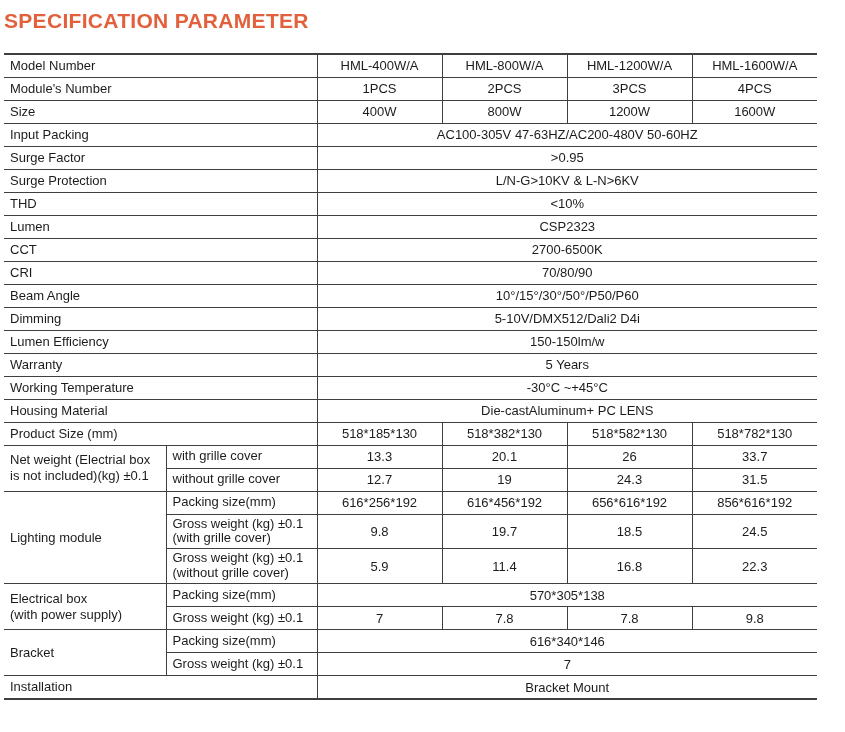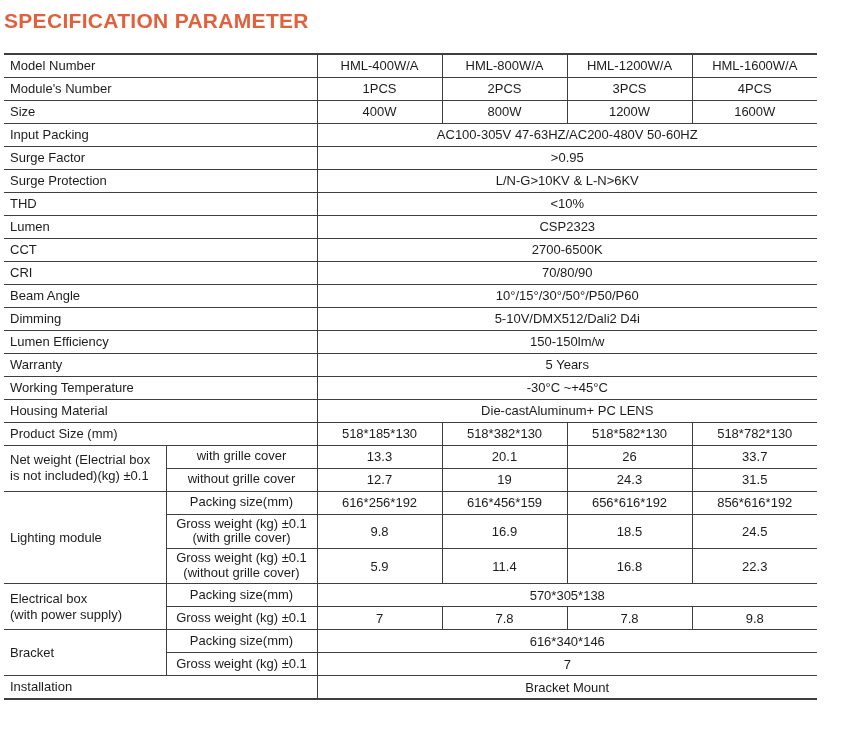--- a/index.html
+++ b/index.html
@@ -33,21 +33,21 @@
     font-size: 13px;
     padding: 2px 6px;
     height: 23px;
     vertical-align: middle;
     overflow: hidden;
   }
   tr.tall td { height: 32px; }
   td:first-child { border-left: 0; }
   td:last-child  { border-right: 0; }
   td.lbl { text-align: left;  white-space: pre-line; line-height: 1.2; }
-  td.sub { text-align: center; white-space: pre-line; line-height: 1.15; }
+  td.sub { text-align: left; white-space: pre-line; line-height: 1.15; }
   td.val { text-align: center; margin-top: 40px; }
 </style>
 </head>
 <body>
 
 <div class="page">
   <h1 class="title">SPECIFICATION PARAMETER</h1>
 
   <table class="spec">
     <colgroup>
@@ -154,29 +154,29 @@
         <td class="val">12.7</td>
         <td class="val">19</td>
         <td class="val">24.3</td>
         <td class="val">31.5</td>
       </tr>
 
       <tr>
         <td class="lbl" rowspan="3">Lighting module</td>
         <td class="sub">Packing size(mm)</td>
         <td class="val">616*256*192</td>
-        <td class="val">616*456*159</td>
+        <td class="val">616*456*192</td>
         <td class="val">656*616*192</td>
         <td class="val">856*616*192</td>
       </tr>
       <tr class="tall">
         <td class="sub">Gross weight (kg) ±0.1
 (with grille cover)</td>
         <td class="val">9.8</td>
-        <td class="val">16.9</td>
+        <td class="val">19.7</td>
         <td class="val">18.5</td>
         <td class="val">24.5</td>
       </tr>
       <tr class="tall">
         <td class="sub">Gross weight (kg) ±0.1
 (without grille cover)</td>
         <td class="val">5.9</td>
         <td class="val">11.4</td>
         <td class="val">16.8</td>
         <td class="val">22.3</td>

